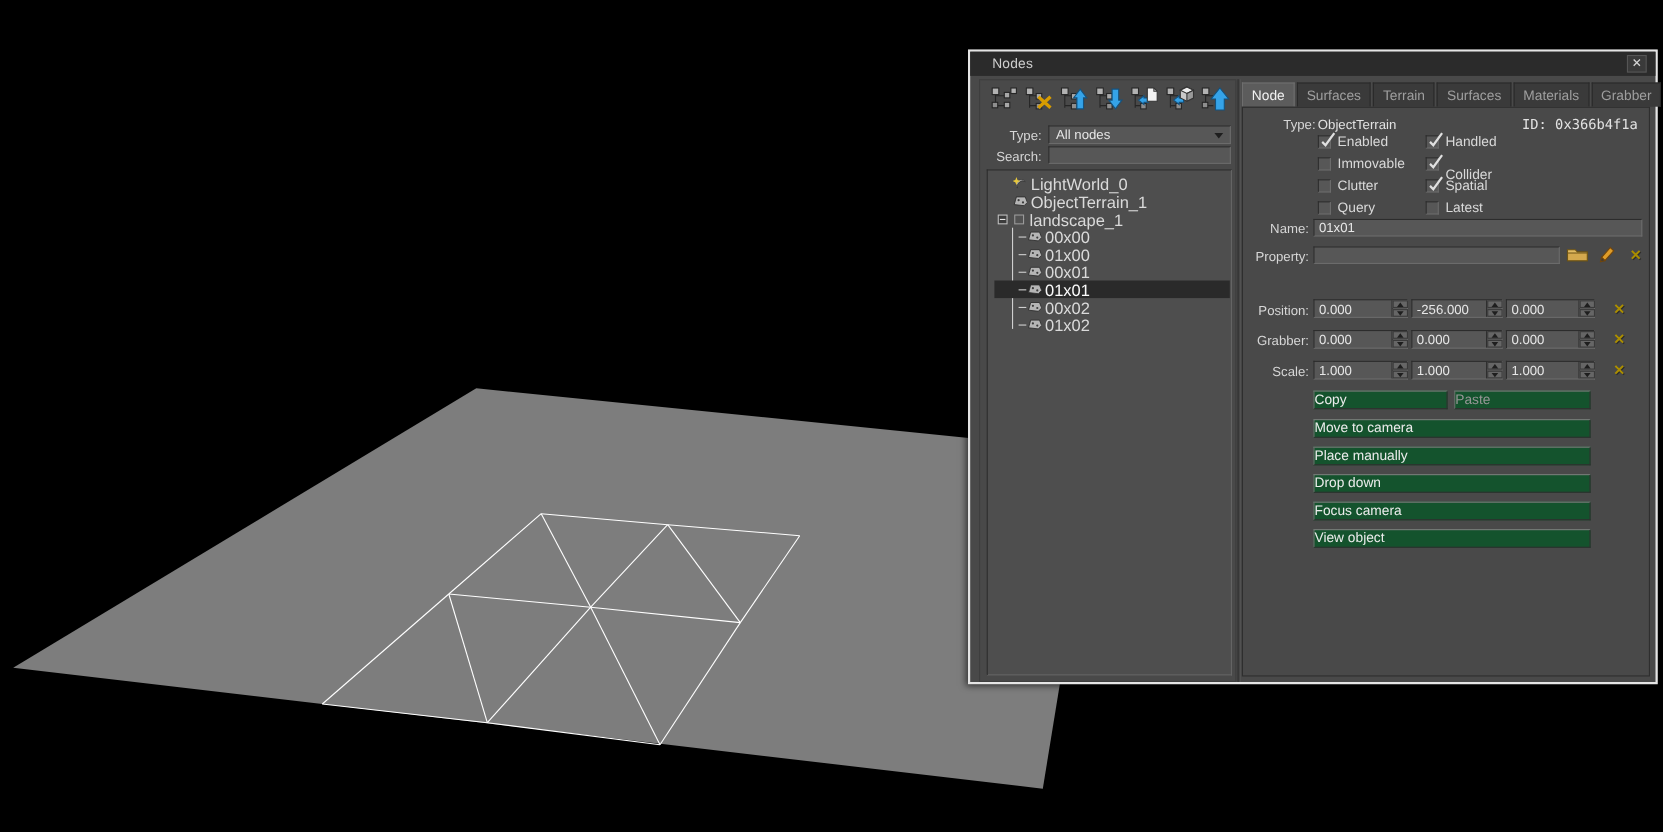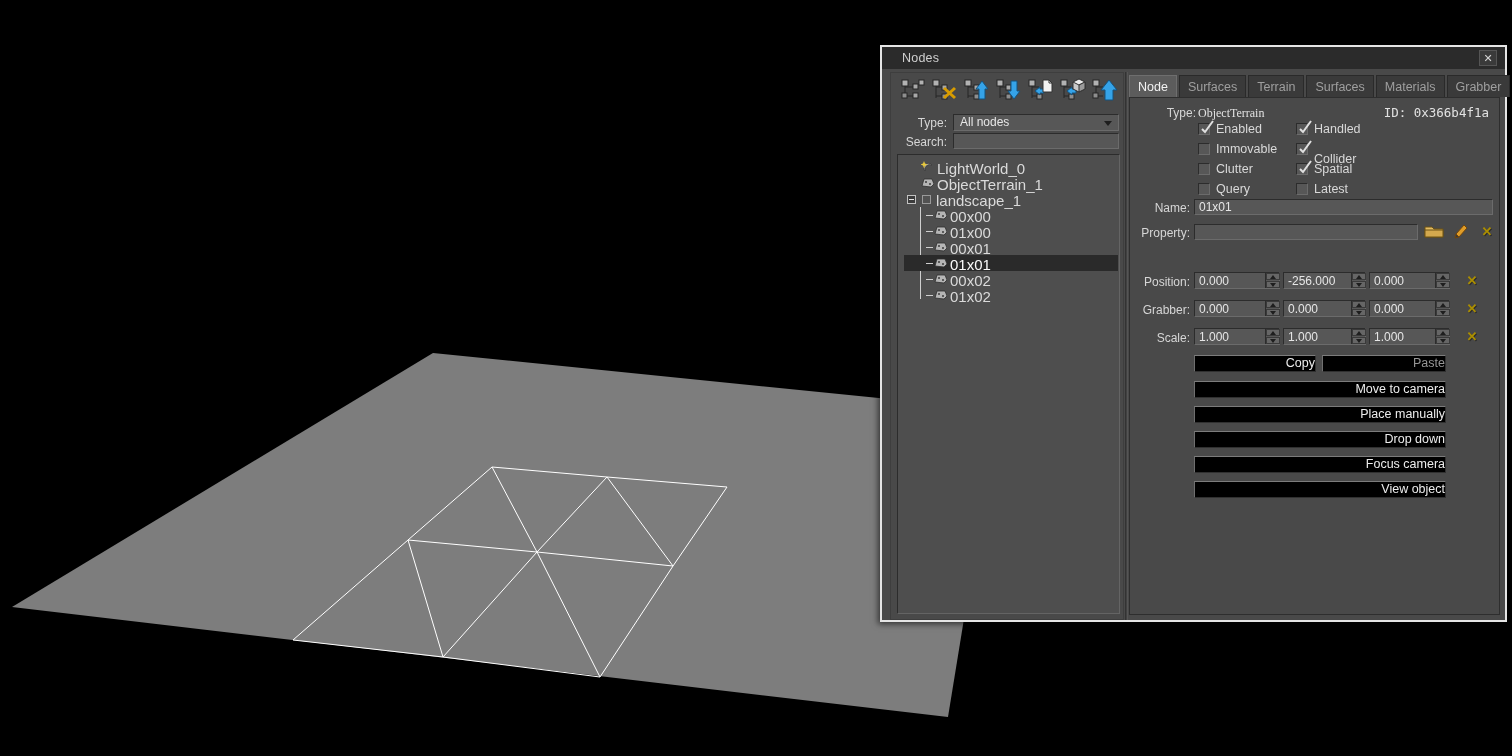--- a/index.html
+++ b/index.html
@@ -57,21 +57,21 @@
   .right-pane { position:absolute; left:247px; top:25px; width:372px; height:548px; }
   .tabs { position:absolute; left:0; top:3px; height:22px; display:flex; gap:2px; }
   .tab { height:22px; padding:0 8px; background:#3a3a3a; color:#9f9f9f; font-size:12.5px;
          line-height:22px; border:1px solid #2a2a2a; border-bottom:none; }
   .tab.active { background:#5c5c5c; color:#f2f2f2; border-color:#6e6e6e; }
   .contentbox { position:absolute; left:0; top:25px; width:371px; height:518px;
                 border:1px solid #2e2e2e; background:#494949; }
 
   .r-label { position:absolute; width:60px; text-align:right; color:#d6d6d6; font-size:12px; }
   .idtext { position:absolute; right:10px; color:#e2e2e2; font-size:12.5px; font-family:"DejaVu Sans Mono", monospace; }
-  .typeval { position:absolute; left:68px; color:#e2e2e2; font-size:12px;font-family:Liberation Serif, serif; }
+  .typeval { position:absolute; left:68px; color:#e2e2e2; font-size:12px; }
 
   .cb { position:absolute; width:12px; height:12px; background:#575757; border:1px solid;
         border-color:#2c2c2c #6b6b6b #6b6b6b #2c2c2c; }
   .cb svg { position:absolute; left:1px; top:-5px; overflow:visible; display:none; }
   .cb.on svg { display:block; }
   .cb-lbl { position:absolute; color:#d9d9d9; font-size:12.5px; }
 
   .namefield { position:absolute; left:64px; width:299px; height:16px; }
   .propfield { position:absolute; left:64px; width:224px; height:16px; }
 
@@ -82,23 +82,23 @@
   .spin .btns { position:absolute; right:0; top:0; width:14px; height:100%; border-left:1px solid #2c2c2c; }
   .sb { position:absolute; left:0; width:14px; height:7px; background:#666; border:1px solid #3a3a3a; }
   .sb.up { top:0; } .sb.dn { bottom:0; }
   .sb::after { content:""; position:absolute; left:3px; }
   .sb.up::after { top:1px; border-left:3px solid transparent; border-right:3px solid transparent; border-bottom:4px solid #1e1e1e; }
   .sb.dn::after { top:1px; border-left:3px solid transparent; border-right:3px solid transparent; border-top:4px solid #1e1e1e; }
 
   .clearx { position:absolute; left:334px; width:16px; height:16px; color:#ab8e00; font-size:13px;
             font-weight:bold; text-align:center; text-shadow:1px 1px 0 rgba(0,0,0,.4); cursor:default; }
 
-  .pbtn { position:absolute; height:17px; background:#000000; border:1px solid;
+  .pbtn { position:absolute; height:17px; background:#14532d; border:1px solid;
           border-color:#7c7c7c #303030 #303030 #6f6f6f; color:#969696; font-size:12.5px;
-          text-align:right; line-height:15px; cursor:default; }
+          text-align:left; line-height:15px; cursor:default; }
   .pbtn.on { color:#ececec; }
 
   .prop-ico { position:absolute; width:20px; height:16px; }
 </style>
 </head>
 <body>
 
 <svg id="scene" width="1512" height="756" viewBox="0 0 1512 756">
     <polygon points="433,353 998,410 948,717 12,607" fill="#7d7d7d"></polygon>
     <line x1="492" y1="467" x2="607" y2="477" stroke="#ffffff" stroke-width="1"></line>

